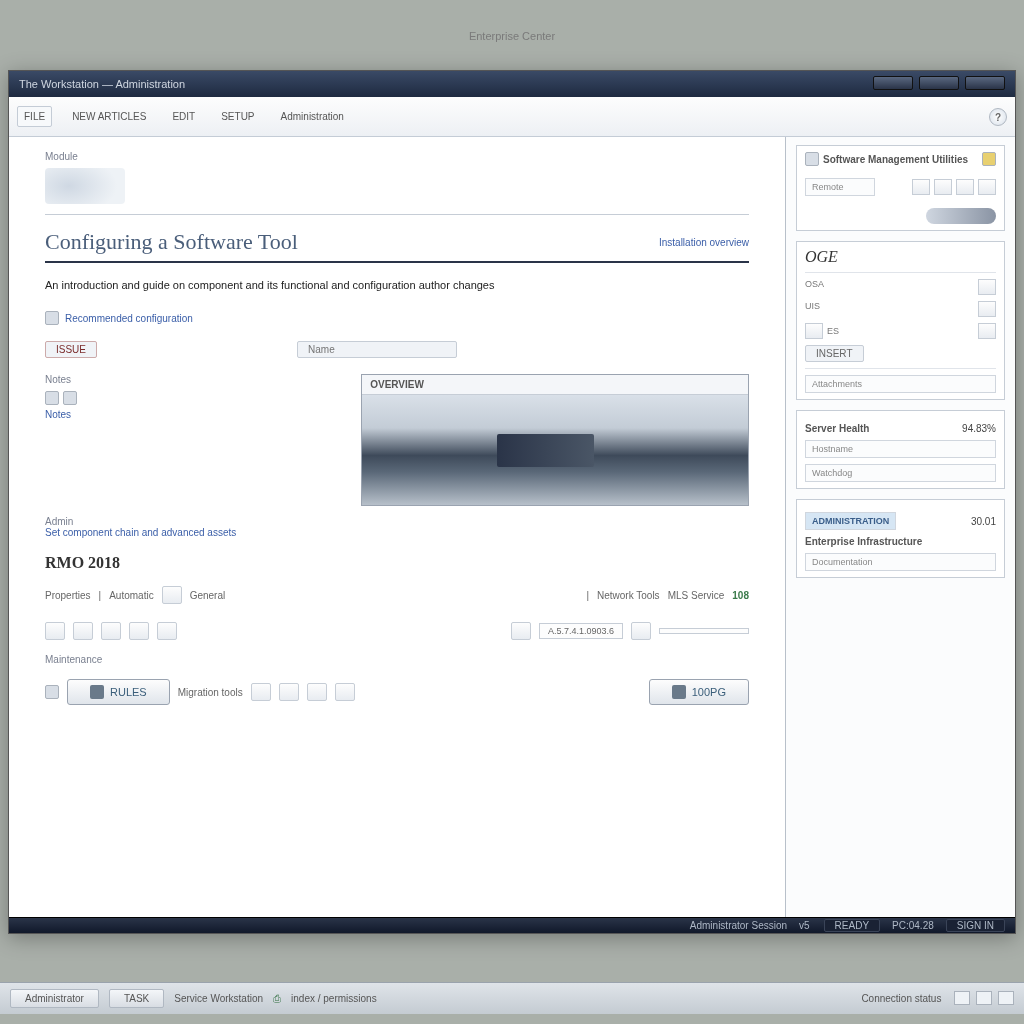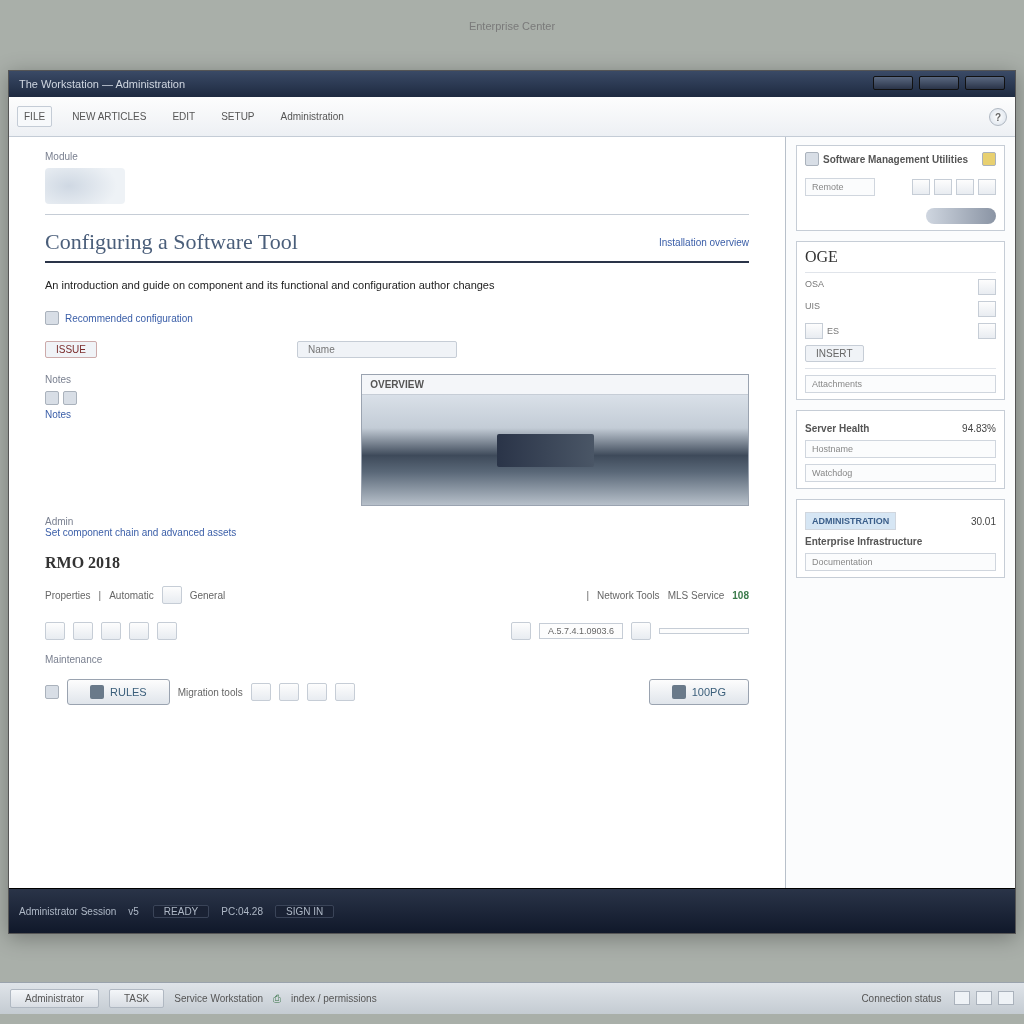--- a/index.html
+++ b/index.html
@@ -5,21 +5,21 @@
   * { box-sizing: border-box; margin: 0; padding: 0; }
   body {
     font-family: Arial, Helvetica, sans-serif;
     background: #a9afa9;
     width: 1024px; height: 1024px;
     overflow: hidden;
     font-size: 11px;
     color: #444;
   }
   .outer-bar {
-    position: absolute; left: 0; right: 0; top: 20px;
+    position: absolute; left: 0; right: 0; top: 30px;
     text-align: center; font-size: 11px; color: #7a7a7a;
   }
   .app-window {
     position: absolute;
     left: 8px; right: 8px; top: 70px; bottom: 90px;
     background: linear-gradient(180deg,#e8eef5,#f7f9fb 40%,#f7f9fb);
     border: 1px solid #555;
     box-shadow: 0 4px 20px rgba(0,0,0,.3);
     display: flex; flex-direction: column;
   }
@@ -153,28 +153,28 @@
   .mini-row .mini {
     width: 18px; height: 16px; border:1px solid #c6cdd6;
     background: linear-gradient(180deg,#fdfdfd,#e8ecf1); cursor:pointer;
   }
   .panel .field {
     border:1px solid #d0d6de; padding:3px 6px; background:#fbfcfd;
     color:#888; font-size:9px;
   }
   .panel hr { border:none; border-top:1px solid #e0e4ea; }
   .panel .kv { display:flex; justify-content:space-between; color:#777; font-size:9px;}
-  .oget { font-family: Georgia, serif; font-size: 16px; color:#333; }
+  .oget { font-family: Georgia, serif; font-size: 16px; color:#333;font-style:italic; }
   .statusbar {
-    height: 45px;
+    height: 16px;
     background: linear-gradient(180deg,#2a3448,#10182a);
     border-top: 1px solid #000;
     color: #aeb8c6; font-size: 10px;
     display: flex; align-items: center; padding: 0 10px; gap: 14px;
-    justify-content: flex-start;
+    justify-content: flex-end;
   }
   .statusbar .grp { display:flex; gap:12px; align-items:center; }
   .statusbar .cell { background:#1a2234; border:1px solid #3a4458; padding:0 10px; border-radius:2px; }
   .taskbar {
     position: absolute; left:0; right:0; bottom:10px; height:32px;
     background: linear-gradient(180deg,#dfe4e9,#c4cbd2);
     border-top:1px solid #9aa3ad;
     display:flex; align-items:center; padding:0 10px; gap:10px;
     font-size:10px; color:#555;
   }

